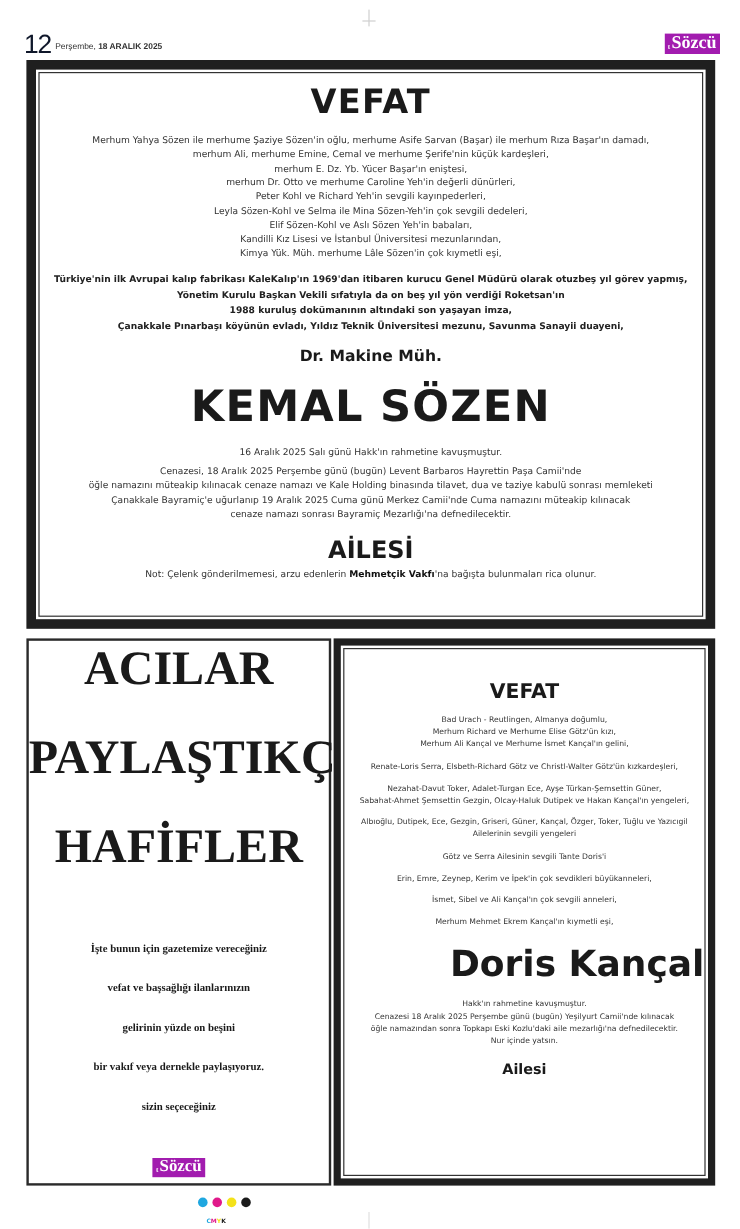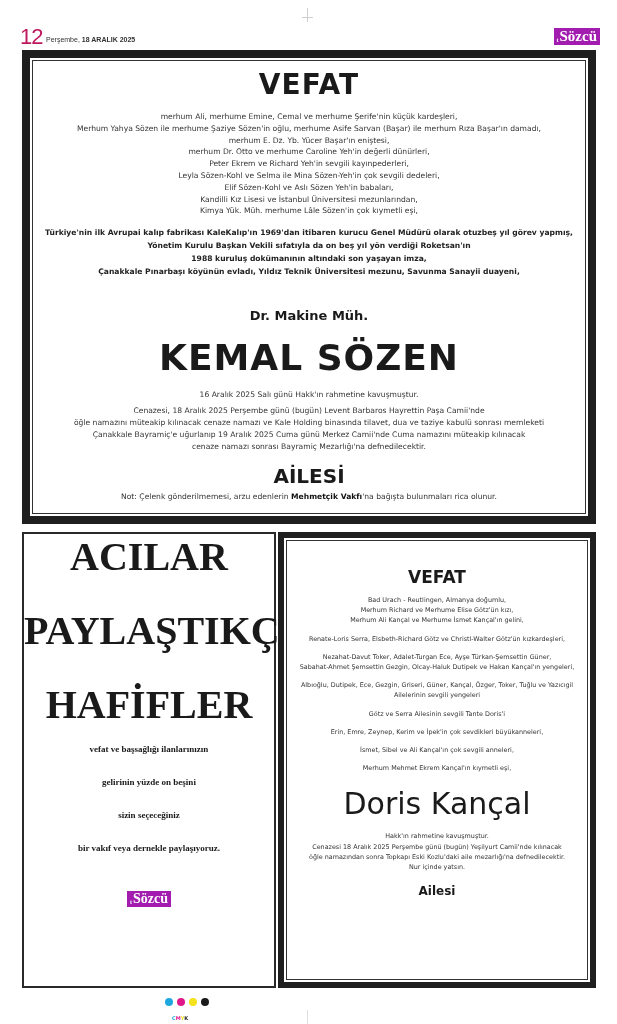--- a/index.html
+++ b/index.html
@@ -2,50 +2,50 @@
 <html><head>
 <meta charset="utf-8">
 <style>
   html, body { margin:0; padding:0; }
   body { width:617px; height:1024px; background:#ffffff; position:relative; overflow:hidden; font-family:"DejaVu Sans", sans-serif; color:#1a1a1a; }
   .reg-mark { position:absolute; left:307px; top:8px; width:1px; height:14px; background:#cfcfcf; }
   .reg-cross { position:absolute; left:302px; top:17px; width:11px; height:1px; background:#cfcfcf; }
   .reg-line-bottom { position:absolute; left:307px; top:1010px; width:1px; height:14px; background:#e0e0e0; }
 
   .header { position:absolute; left:20px; top:28px; width:580px; height:22px; }
-  .page-num { position:absolute; left:0; top:-4px; font-family:"Liberation Sans", sans-serif; font-size:22px; color:#be185d; letter-spacing:-1px; }
+  .page-num { position:absolute; left:0; top:-4px; font-family:"Liberation Sans", sans-serif; font-size:22px; color:#0f172a; letter-spacing:-1px; }
   .page-date { position:absolute; left:26px; top:8px; font-family:"Liberation Sans", sans-serif; font-size:7px; color:#333; }
   .page-date b { font-weight:bold; }
   .logo { background:#a21caf; color:#fff; font-family:"Liberation Serif", serif; font-weight:bold; display:inline-flex; align-items:flex-end; line-height:1; }
   .logo .sm { font-size:6px; margin-right:1px; margin-bottom:1px; }
   .header-logo { position:absolute; right:0; top:0; font-size:15px; padding:1px 3px; }
 
   .frame-top { position:absolute; left:22px; top:50px; width:574px; height:474px; background:#1f1f1f; }
   .frame-top .inner { position:absolute; left:8px; top:8px; right:8px; bottom:8px; background:#fff; }
   .frame-top .inner2 { position:absolute; left:2px; top:2px; right:2px; bottom:2px; border:1px solid #333; background:#fff; text-align:center; }
 
   .title-vefat { font-weight:bold; font-size:28px; letter-spacing:1px; margin-top:8px; line-height:32px; }
   .para { font-size:7.6px; line-height:11.8px; color:#333; }
   .para-bold { font-size:7.6px; line-height:12.8px; font-weight:bold; color:#222; margin-top:10px; }
-  .dr { font-weight:bold; font-size:13px; margin-top:30px; }
+  .dr { font-weight:bold; font-size:13px; margin-top:12px; }
   .big-name { font-weight:bold; font-size:36px; letter-spacing:1px; margin-top:10px; line-height:50px; color:#1a1a1a; }
   .ailesi-top { font-weight:bold; font-size:20px; margin-top:12px; line-height:24px; }
   .note { font-size:7.6px; color:#333; margin-top:4px; }
   .note b { color:#111; }
 
   .frame-left { position:absolute; left:22px; top:532px; width:250px; height:452px; border:2px solid #2a2a2a; background:#fff; text-align:center; font-family:"Liberation Serif", serif; color:#1a1a1a; }
   .acilar-title { font-weight:bold; font-size:40px; line-height:34px; }
   .acilar-sub { font-weight:bold; font-size:9px; line-height:12px; }
 
   .frame-right { position:absolute; left:278px; top:532px; width:318px; height:456px; background:#1f1f1f; }
   .frame-right .inner { position:absolute; left:6px; top:6px; right:6px; bottom:6px; background:#fff; }
   .frame-right .inner2 { position:absolute; left:2px; top:2px; right:2px; bottom:2px; border:1px solid #333; background:#fff; text-align:center; }
   .r-title { font-weight:bold; font-size:17px; margin-top:26px; line-height:20px; }
   .r-para { font-size:6.4px; line-height:10.2px; color:#333; }
-  .r-name { font-weight:normal; font-size:30px; margin-top:14px; line-height:34px; }
+  .r-name { font-weight:bold; font-size:30px; margin-top:14px; line-height:34px;text-align:right; }
   .r-ailesi { font-weight:bold; font-size:12px; margin-top:12px; }
 
   .cmyk { position:absolute; left:165px; top:998px; display:flex; gap:4px; }
   .cmyk span { width:8px; height:8px; border-radius:50%; display:inline-block; }
   .cmyk-label { position:absolute; left:172px; top:1015px; font-size:5px; font-weight:bold; }
 </style>
 </head>
 <body>
 
 <div class="reg-mark"></div>
@@ -58,25 +58,25 @@
       <span class="sm">t</span>
       <span>Sözcü</span>
     </span>
 </div>
 
 <div class="frame-top">
  <div class="inner">
       <div class="inner2">
   <div class="title-vefat">VEFAT</div>
   <div style="margin-top:10px">
+    <div class="para">Merhum Yahya Sözen ile merhume Şaziye Sözen'in oğlu, merhume Asife Sarvan (Başar) ile merhum Rıza Başar'ın damadı,</div>
     <div class="para">merhum Ali, merhume Emine, Cemal ve merhume Şerife'nin küçük kardeşleri,</div>
-    <div class="para">Merhum Yahya Sözen ile merhume Şaziye Sözen'in oğlu, merhume Asife Sarvan (Başar) ile merhum Rıza Başar'ın damadı,</div>
     <div class="para">merhum E. Dz. Yb. Yücer Başar'ın eniştesi,</div>
     <div class="para">merhum Dr. Otto ve merhume Caroline Yeh'in değerli dünürleri,</div>
-    <div class="para">Peter Ekrem ve Richard Yeh'in sevgili kayınpederleri,</div>
+    <div class="para">Peter Kohl ve Richard Yeh'in sevgili kayınpederleri,</div>
     <div class="para">Leyla Sözen-Kohl ve Selma ile Mina Sözen-Yeh'in çok sevgili dedeleri,</div>
     <div class="para">Elif Sözen-Kohl ve Aslı Sözen Yeh'in babaları,</div>
     <div class="para">Kandilli Kız Lisesi ve İstanbul Üniversitesi mezunlarından,</div>
     <div class="para">Kimya Yük. Müh. merhume Lâle Sözen'in çok kıymetli eşi,</div>
   </div>
   <div class="para-bold">
     <div>Türkiye'nin ilk Avrupai kalıp fabrikası KaleKalıp'ın 1969'dan itibaren kurucu Genel Müdürü olarak otuzbeş yıl görev yapmış,</div>
     <div>Yönetim Kurulu Başkan Vekili sıfatıyla da on beş yıl yön verdiği Roketsan'ın</div>
     <div>1988 kuruluş dokümanının altındaki son yaşayan imza,</div>
     <div>Çanakkale Pınarbaşı köyünün evladı, Yıldız Teknik Üniversitesi mezunu, Savunma Sanayii duayeni,</div>
@@ -93,24 +93,25 @@
   <div class="ailesi-top">AİLESİ</div>
   <div class="note"><span>Not: Çelenk gönderilmemesi, arzu edenlerin </span><b>Mehmetçik Vakfı</b><span>'na bağışta bulunmaları rica olunur.</span></div>
  </div>
     </div>
 </div>
 
 <div class="frame-left">
   <div class="acilar-title" style="margin-top:6px">ACILAR</div>
   <div class="acilar-title" style="margin-top:40px">PAYLAŞTIKÇA</div>
   <div class="acilar-title" style="margin-top:40px">HAFİFLER</div>
+  <div class="acilar-sub" style="margin-top:62px">İşte bunun için gazetemize  vereceğiniz</div>
   <div class="acilar-sub" style="margin-top:21px">vefat ve başsağlığı ilanlarınızın</div>
   <div class="acilar-sub" style="margin-top:21px">gelirinin yüzde on beşini</div>
+  <div class="acilar-sub" style="margin-top:21px">bir vakıf veya dernekle paylaşıyoruz.</div>
   <div class="acilar-sub" style="margin-top:21px">sizin seçeceğiniz</div>
-  <div class="acilar-sub" style="margin-top:21px">bir vakıf veya dernekle paylaşıyoruz.</div>
   <div style="margin-top:36px">
     <span class="logo" style="font-size:14px;padding:1px 3px">
         <span class="sm">t</span>
         <span>Sözcü</span>
       </span>
   </div>
 </div>
 
 <div class="frame-right">
  <div class="inner">

